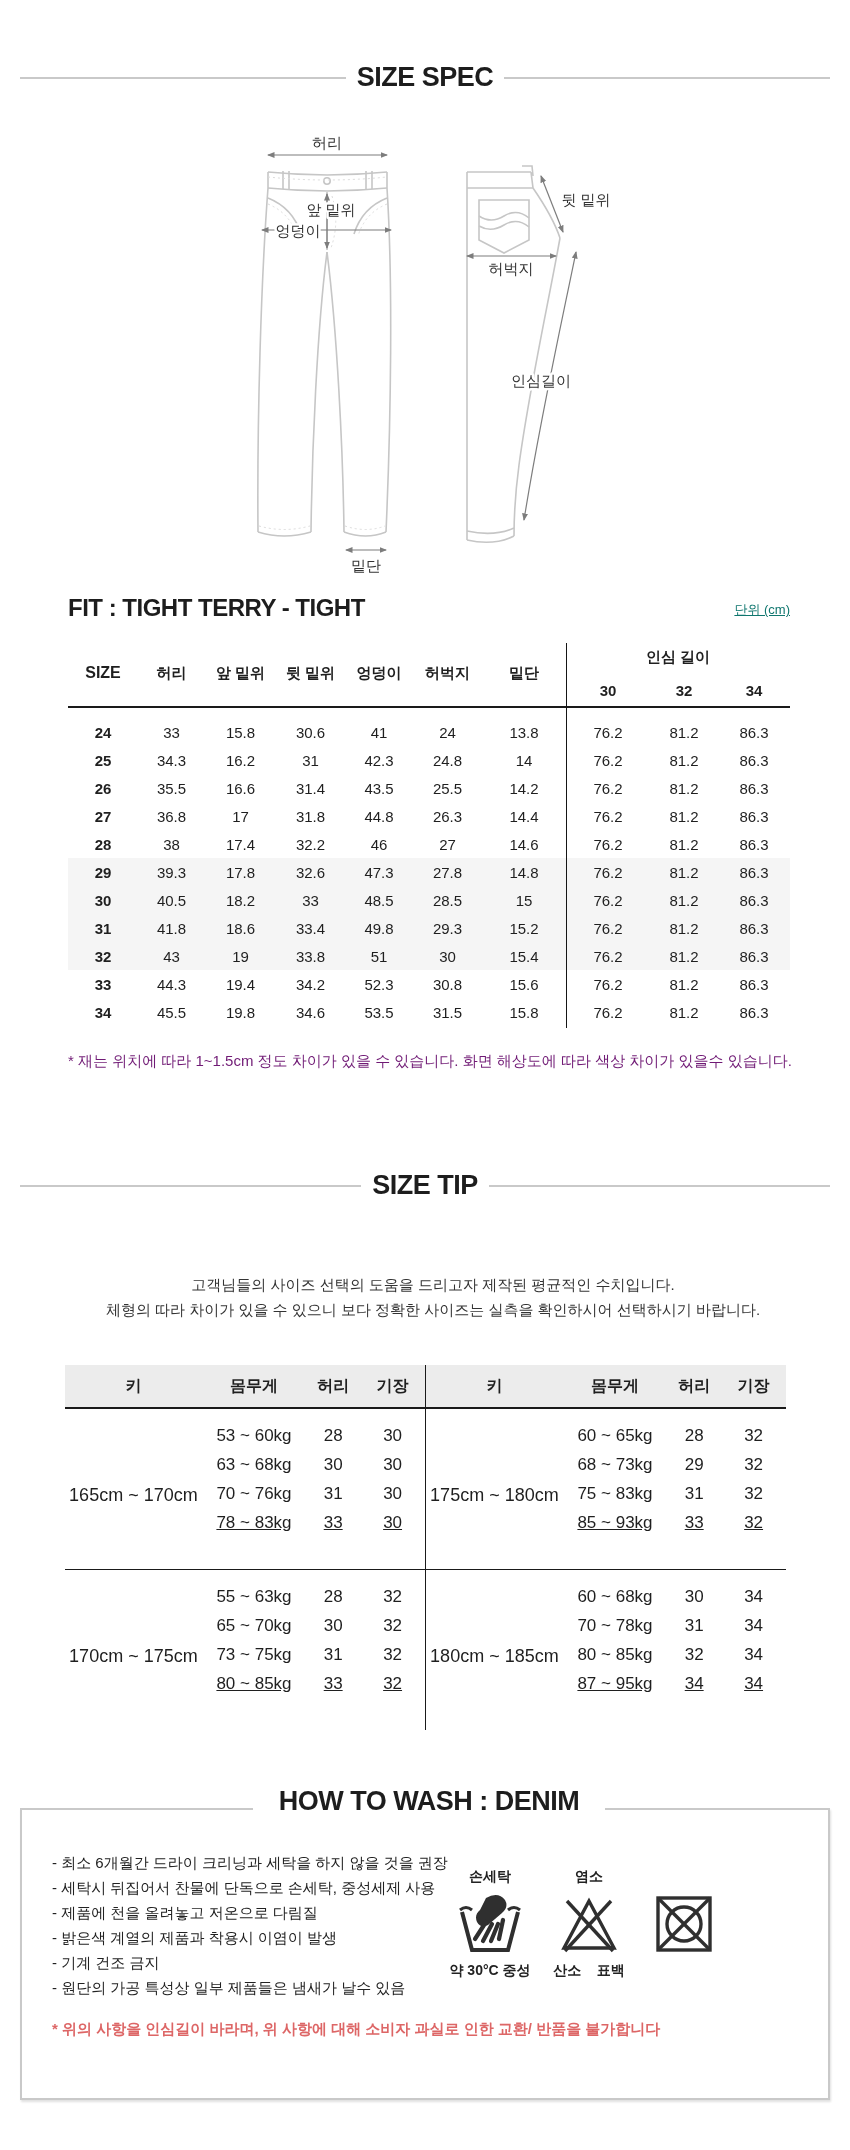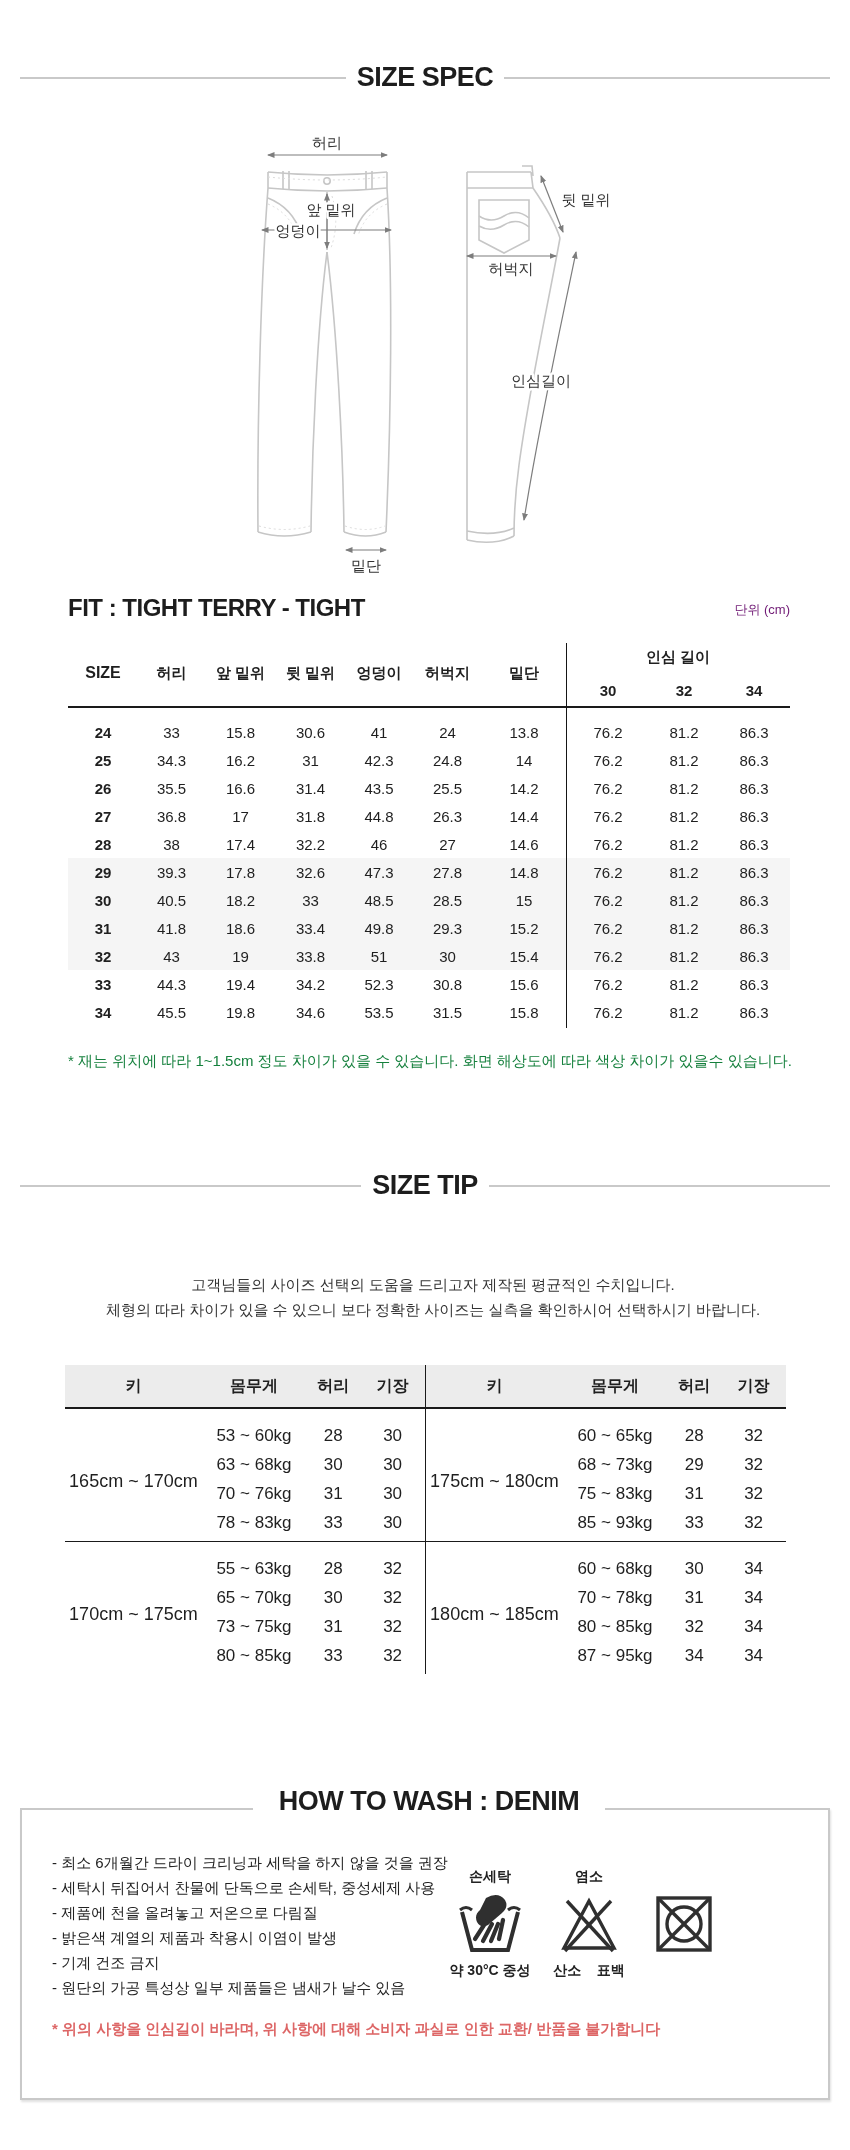--- a/index.html
+++ b/index.html
@@ -15,48 +15,48 @@
   #diagram { position:absolute; left:0; top:0; }
   .garment { stroke:#c6c6c6; stroke-width:1.6; fill:none; }
   .stitch  { stroke:#dcdcdc; stroke-width:1; fill:none; stroke-dasharray:2 3; }
   .arrow   { stroke:#7d7d7d; stroke-width:1.2; fill:none; }
   text.lbl { font:15px "Liberation Sans","DejaVu Sans",sans-serif; fill:#333;
              paint-order:stroke; stroke:#fff; stroke-width:5px; stroke-linejoin:round; text-anchor:middle; }
 
   
   .fit-row { position:absolute; top:594px; left:68px; width:722px; display:flex; justify-content:space-between; align-items:flex-end; }
   .fit-title { font-size:24px; font-weight:800; letter-spacing:-0.5px; color:#1d1d1d; }
-  .unit { font-size:13px; color:#701a75; padding-bottom:3px; }
+  .unit { font-size:13px; color:#0f766e; padding-bottom:3px;text-decoration:underline; }
 
   
   .spec-wrap { position:absolute; top:640px; left:68px; width:722px; }
   table.spec { border-collapse:collapse; table-layout:fixed; width:722px; font-size:15px; text-align:center; color:#1f1f1f; }
   table.spec thead th { font-weight:600; border-bottom:2px solid #1a1a1a; padding:0; }
   table.spec thead tr:first-child th { height:34px; }
   table.spec thead tr:last-child th { height:32px; font-weight:700; }
   table.spec thead th.size-h { font-weight:700; font-size:16px; }
   table.spec thead th.grp { border-bottom:none; height:34px; font-weight:600; }
   table.spec tbody td { height:28px; padding:0; }
   table.spec tbody tr:first-child td { padding-top:10px; }
   table.spec tbody td.size { font-weight:700; }
   table.spec tbody tr.hl { background:#f5f5f5; }
   .vdiv { position:absolute; left:498px; top:3px; width:1px; height:385px; background:#151515; }
 
-  .footnote { position:absolute; top:1052px; left:68px; font-size:15px; color:#15803d; }
+  .footnote { position:absolute; top:1052px; left:68px; font-size:15px; color:#701a75; }
 
   
   .tip-intro { position:absolute; top:1272px; left:8px; width:850px; text-align:center; font-size:15px; line-height:25px; color:#333; }
   .tip-tables { position:absolute; top:1365px; left:65px; display:flex; align-items:stretch; }
   .tip-divider { width:1px; background:#1a1a1a; }
   table.tip { border-collapse:collapse; table-layout:fixed; width:360px; font-size:17px; text-align:center; color:#1f1f1f; }
   table.tip thead th { background:#ececec; height:40px; font-weight:700; font-size:16px; border-bottom:2px solid #1a1a1a; }
   table.tip tbody td { height:29px; padding:0; }
   table.tip tbody.g2 { border-top:1px solid #1a1a1a; }
   table.tip tr.gfirst td { padding-top:12px; }
-  table.tip tr.glast td { padding-bottom:4px; }
+  table.tip tr.glast td { padding-bottom:32px;text-decoration:underline; }
   table.tip td.height-cell { font-size:18px; }
 
   
   .wash-box { position:absolute; left:20px; top:1808px; width:810px; height:292px; border:2px solid #c9c9c9; box-sizing:border-box; box-shadow:1px 2px 2px rgba(0,0,0,.12); background:#fff; }
   .wash-title { position:absolute; top:1786px; left:4px; width:850px; text-align:center; }
   .wash-title .txt { display:inline-block; background:#fff; padding:0 26px; font-size:27px; font-weight:800; letter-spacing:-0.5px; color:#1d1d1d; }
   .wash-list { position:absolute; top:1850px; left:52px; font-size:15px; line-height:25px; color:#222; }
   .care-icons { position:absolute; top:1868px; left:438px; display:flex; }
   .care-col { text-align:center; }
   .care-col .care-top { height:24px; font-size:14px; font-weight:700; color:#222; }

